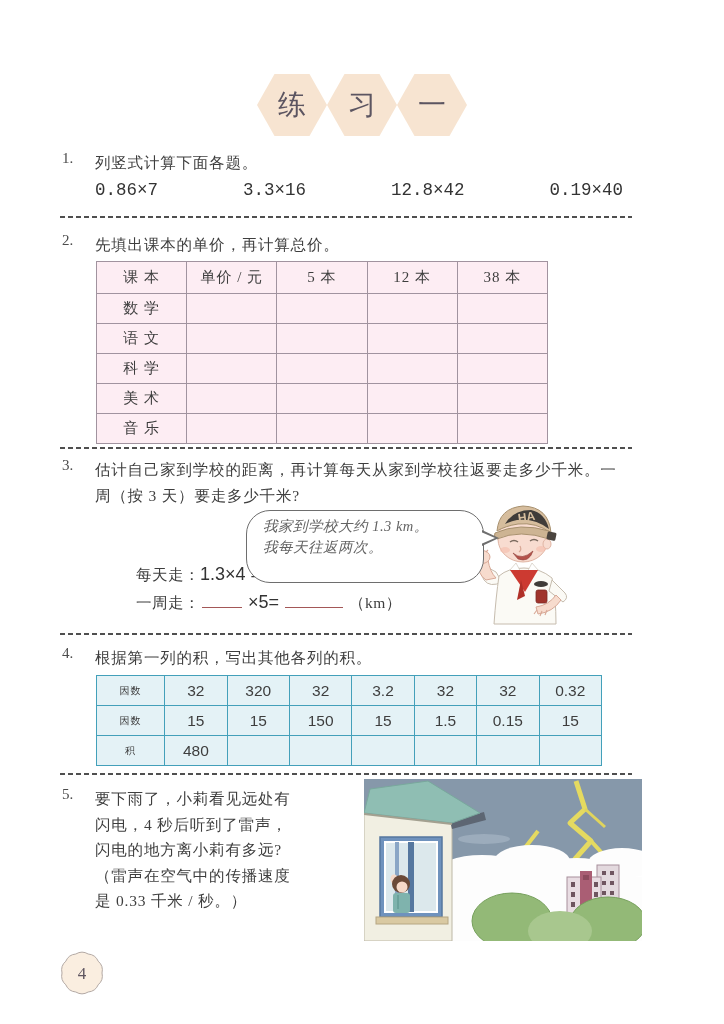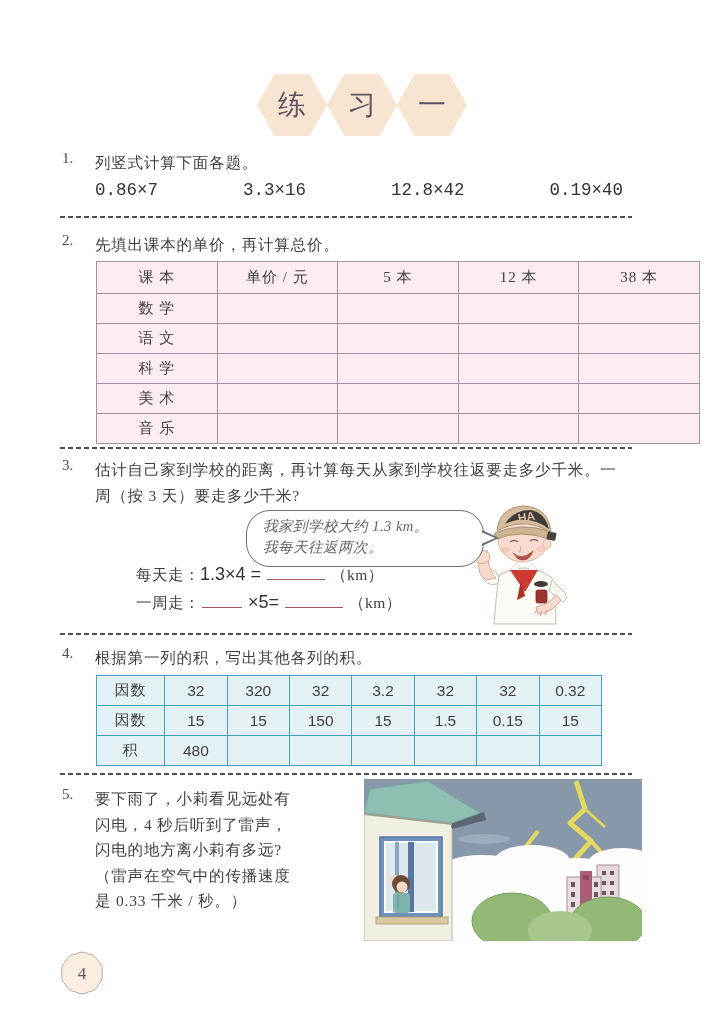--- a/index.html
+++ b/index.html
@@ -29,45 +29,45 @@
     font-family:Liberation Mono, monospace; font-size:17.5px; color:#333;
   }
 
   .dash {
     position:absolute; left:60px; width:572px; height:2px;
     background:repeating-linear-gradient(to right,#4f4f4f 0 5px,transparent 5px 8px);
   }
 
   
   .pink-table {
-    position:absolute; left:96px; top:261px; width:604px;
+    position:absolute; left:96px; top:261px; width:452px;
     border-collapse:collapse; font-size:15px; color:#3e3e3e; table-layout:fixed;padding-left:36px;
   }
   .pink-table th, .pink-table td {
     border:1px solid #a1939f; background:#fdedf3; height:27px;
     text-align:center; font-weight:normal; letter-spacing:1px;
   }
   .pink-table th { height:29px; }
 
   
   .blue-table {
     position:absolute; left:96px; top:675px; width:506px;
     border-collapse:collapse; font-family:"Liberation Sans", sans-serif;
     font-size:15.5px; color:#3e3e3e; table-layout:fixed;
   }
   .blue-table td {
     border:1px solid #43a0ba; background:#e4f2f6; height:27px; text-align:center;
   }
-  .blue-table td.rowlabel { font-family:"Liberation Serif", serif; font-size:15px; letter-spacing:1px; }
+  .blue-table td.rowlabel { font-family:"Liberation Serif", serif; font-size:10px; letter-spacing:1px; }
 
   
   .bubble {
     position:absolute; left:246px; top:510px; width:212px;
     background:#fff; border:1.5px solid #6e6e6e; border-radius:24px;
-    padding:5px 8px 8px 16px; font-size:14.5px; font-style:italic;
+    padding:5px 8px 24px 16px; font-size:14.5px; font-style:italic;
     color:#636363; line-height:21px; letter-spacing:0.5px; z-index:2;
   }
   .bubble:before {
     content:""; position:absolute; right:-16px; top:19px; width:0; height:0;
     border-top:8px solid transparent; border-bottom:8px solid transparent;
     border-left:17px solid #6e6e6e;
   }
   .bubble:after {
     content:""; position:absolute; right:-12px; top:21px; width:0; height:0;
     border-top:6px solid transparent; border-bottom:6px solid transparent;

